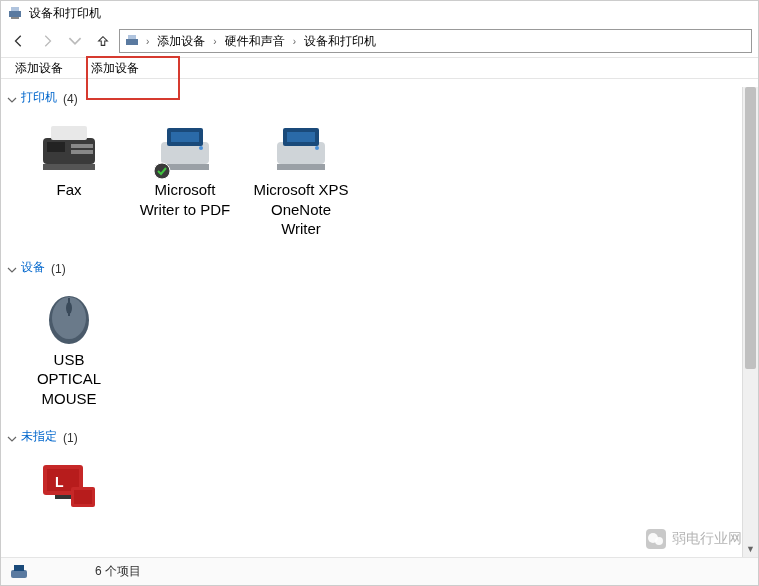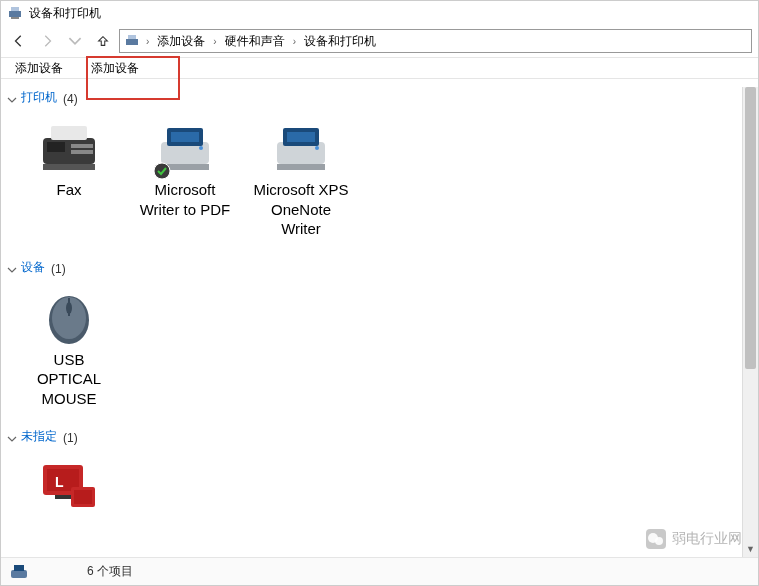--- a/index.html
+++ b/index.html
@@ -126,21 +126,21 @@
   
   .statusbar {
     position: absolute;
     bottom: 0; left: 0; right: 0;
     height: 28px;
     border-top: 1px solid #e5e5e5;
     background: #fafafa;
     display: flex;
     align-items: center;
     padding: 0 8px;
-    gap: 8px;
+    gap: 16px;
   }
   .statusbar .status-icon { width: 20px; height: 18px; }
   .status-text { font-size: 12px; color: #333; padding-left: 50px;}
 
   
   .watermark {
     position: absolute;
     right: 16px;
     bottom: 36px;
     display: flex;

